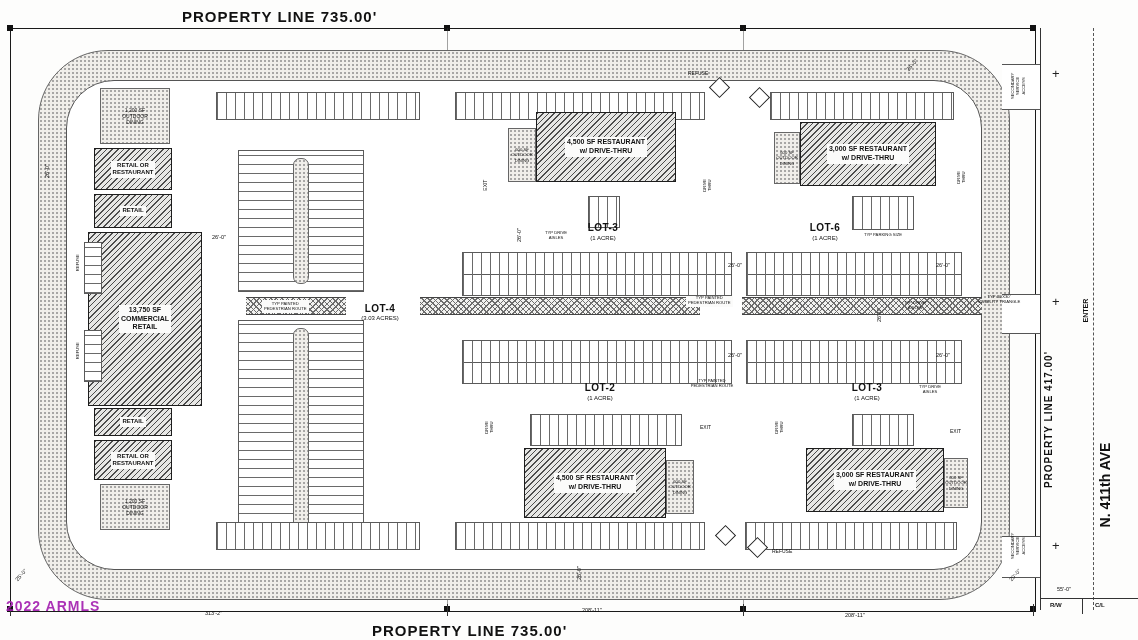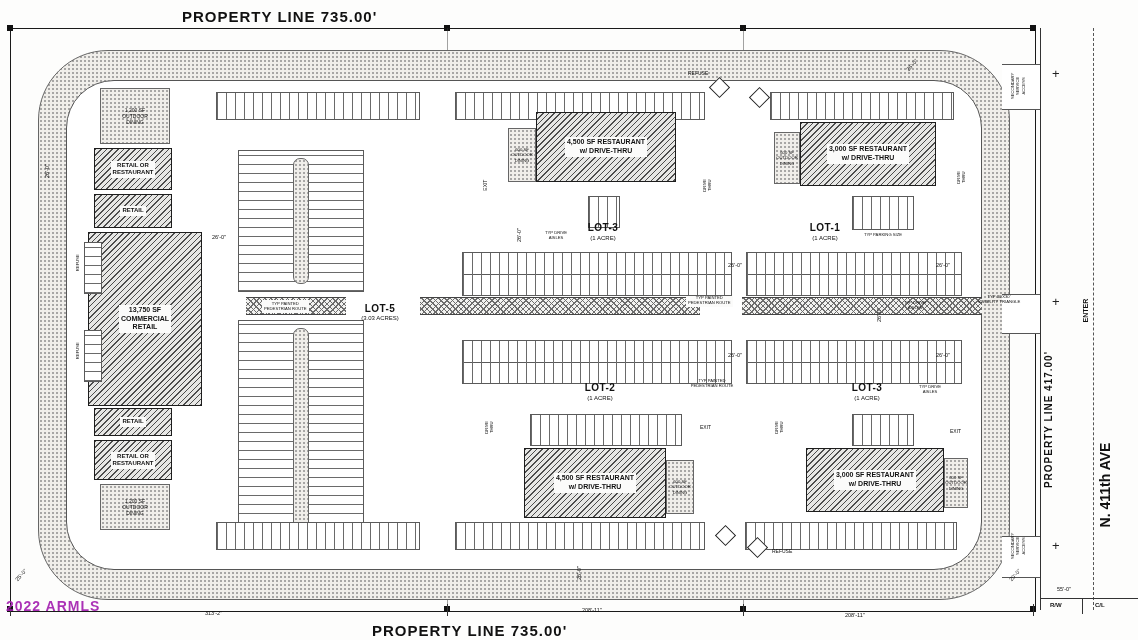--- a/index.html
+++ b/index.html
@@ -124,21 +124,21 @@
   <div class="abs lbl lbl45 rot" style="left:58px;top:260px;width:40px;">REFUSE</div>
   <div class="abs lbl lbl45 rot" style="left:58px;top:348px;width:40px;">REFUSE</div>
   <div class="abs dim rot" style="left:40px;top:168px;">26'-0"</div>
 
   <div class="abs stv" style="left:216px;top:92px;width:202px;height:26px;"></div>
   <div class="abs sth" style="left:238px;top:150px;width:124px;height:140px;"></div>
   <div class="abs stipple" style="left:293px;top:158px;width:14px;height:124px;border-radius:7px;"></div>
   <div class="abs sth" style="left:238px;top:320px;width:124px;height:220px;"></div>
   <div class="abs stipple" style="left:293px;top:328px;width:14px;height:204px;border-radius:7px;"></div>
   <div class="abs stv" style="left:216px;top:522px;width:202px;height:26px;"></div>
-  <div class="abs lot" style="left:348px;top:303px;width:64px;">LOT-5</div>
+  <div class="abs lot" style="left:348px;top:303px;width:64px;">LOT-4</div>
   <div class="abs acre" style="left:348px;top:315px;width:64px;">(3.03 ACRES)</div>
   <div class="abs dim" style="left:212px;top:234px;">26'-0"</div>
 
   <div class="abs xhatch" style="left:246px;top:297px;width:100px;height:16px;"></div>
   <div class="abs xhatch" style="left:420px;top:297px;width:280px;height:16px;"></div>
   <div class="abs xhatch" style="left:742px;top:297px;width:240px;height:16px;"></div>
   <div class="abs lbl lbl45 plaque" style="left:262px;top:300px;font-weight:normal;">TYP PAINTED
 PEDESTRIAN ROUTE</div>
   <div class="abs lbl lbl45 plaque" style="left:686px;top:294px;font-weight:normal;">TYP PAINTED
 PEDESTRIAN ROUTE</div>
@@ -170,21 +170,21 @@
 OUTDOOR
 DINING</span>
   </div>
   <div class="abs hatch bld" style="left:800px;top:122px;width:134px;height:62px;">
     <span class="lbl lbl7 plaque">3,000 SF RESTAURANT
 w/ DRIVE-THRU</span>
   </div>
   <div class="abs lbl lbl45 rot" style="left:944px;top:172px;width:34px;">DRIVE
 THRU</div>
   <div class="abs stv" style="left:852px;top:196px;width:60px;height:32px;"></div>
-  <div class="abs lot" style="left:790px;top:222px;width:70px;">LOT-1</div>
+  <div class="abs lot" style="left:790px;top:222px;width:70px;">LOT-6</div>
   <div class="abs acre" style="left:790px;top:235px;width:70px;">(1 ACRE)</div>
   <div class="abs lbl lbl45" style="left:848px;top:232px;width:70px;">TYP PARKING SIZE</div>
   <div class="abs stv2" style="left:746px;top:252px;width:214px;height:42px;"></div>
   <div class="abs dim" style="left:728px;top:262px;">26'-0"</div>
   <div class="abs dim" style="left:936px;top:262px;">26'-0"</div>
 
   <div class="abs lbl lbl45" style="left:893px;top:300px;width:44px;">TYP DRIVE
 AISLES</div>
   <div class="abs lbl lbl45" style="left:968px;top:294px;width:62px;">TYP 30'X30'
 VISIBILITY TRIANGLE</div>

